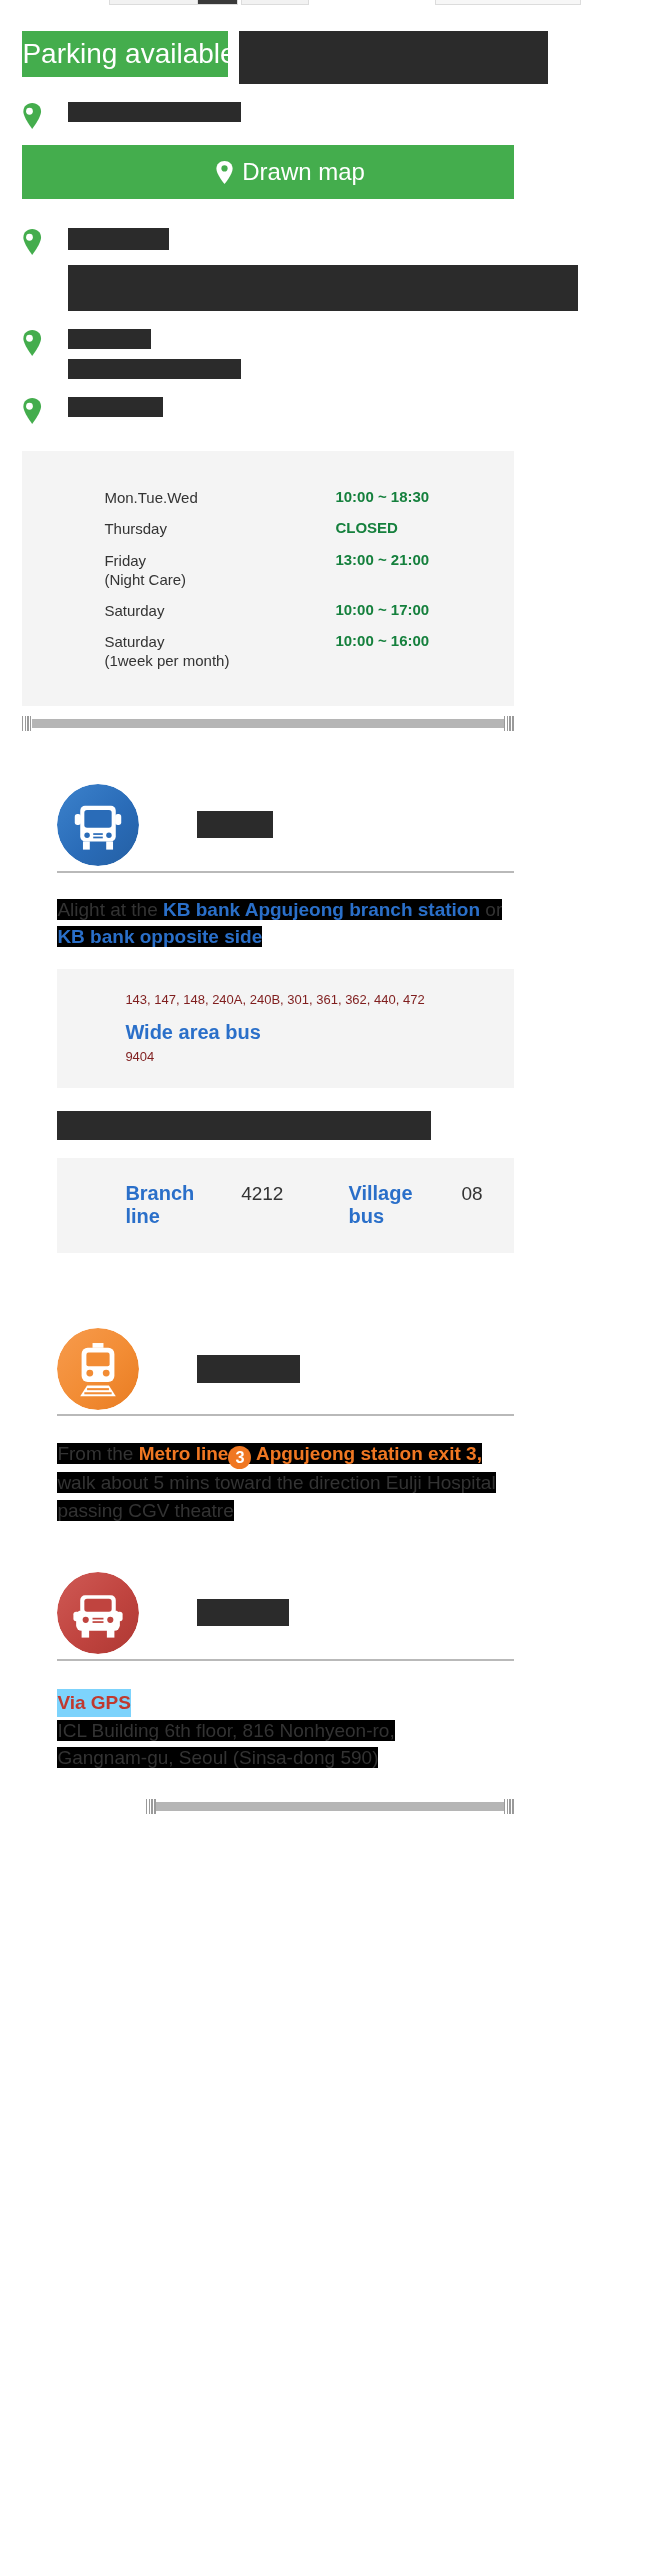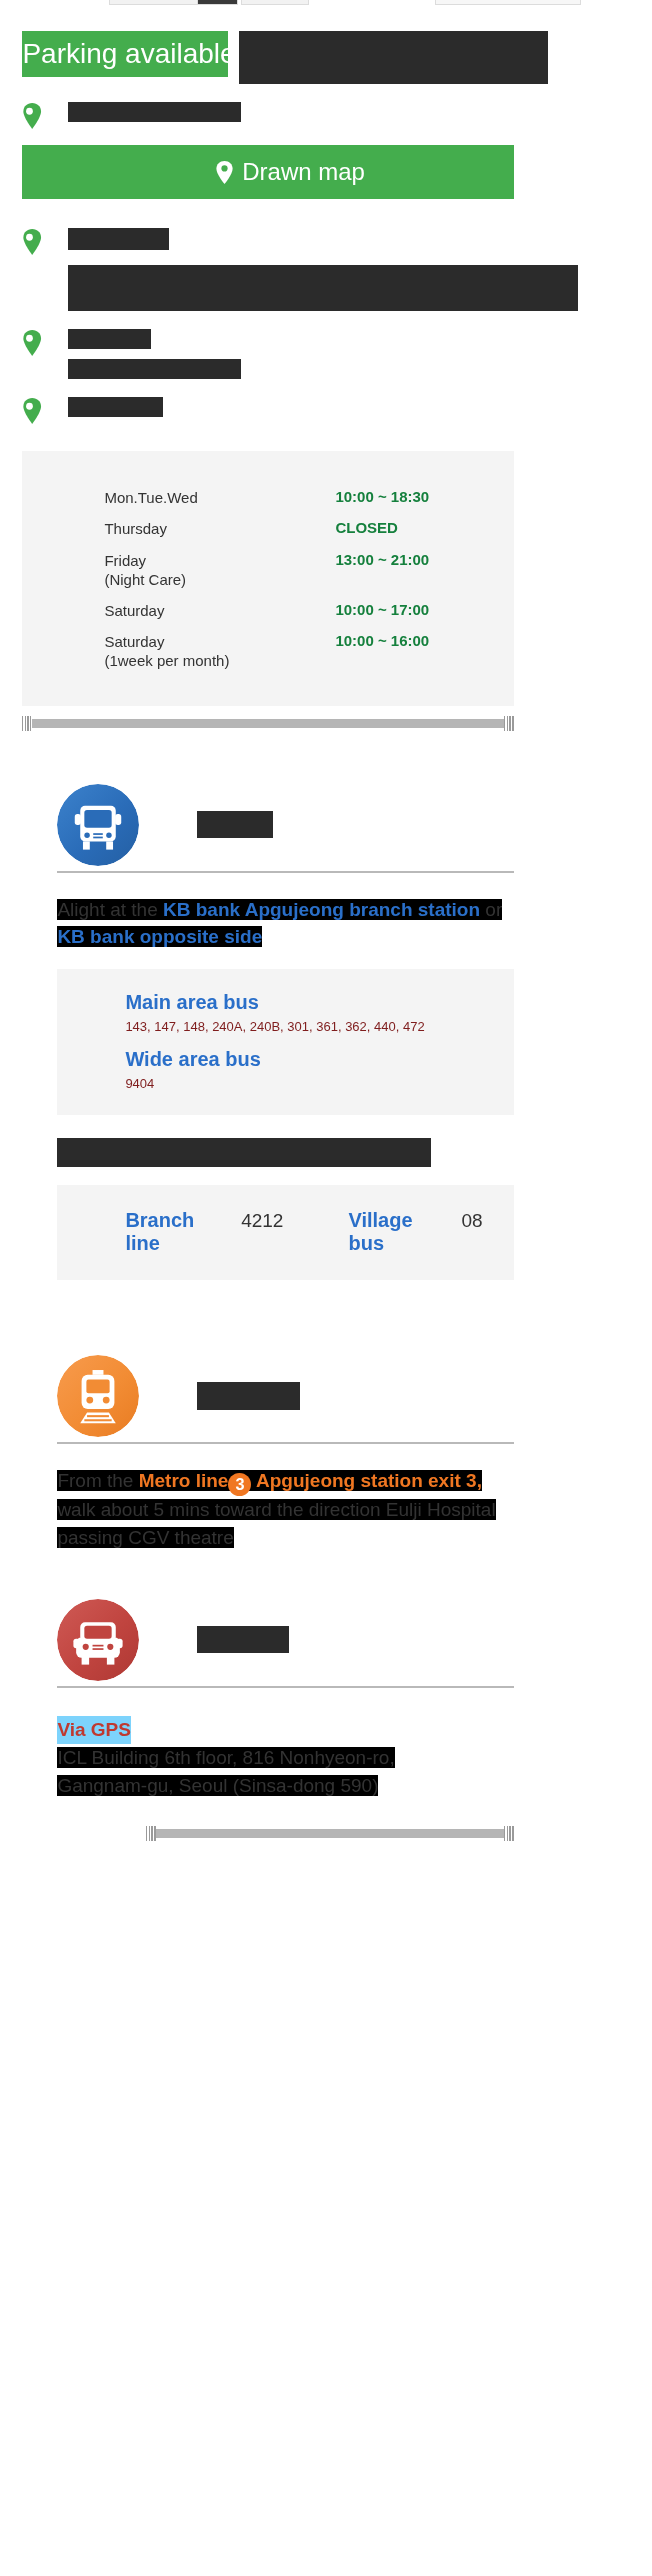--- a/index.html
+++ b/index.html
@@ -344,21 +344,20 @@
       <div class="tp-rule"></div>
     </div>
 
     <div class="tp-desc">
       <span class="hl">
         <span>Alight at the </span><span class="blue">KB bank Apgujeong branch station</span><span> or </span><span class="blue">KB bank opposite side</span>
       </span>
     </div>
 
     <div class="bus-card">
-      <div class="cat">Main area bus</div>
       <div class="nums">143, 147, 148, 240A, 240B, 301, 361, 362, 440, 472</div>
       <div class="cat">Wide area bus</div>
       <div class="nums">9404</div>
     </div>
 
     <div class="redact-strip redact" style="width:374px;"></div>
 
     <div class="bus-card inline-row">
       <div class="pair">
         <span class="cat2">Branch line</span>

